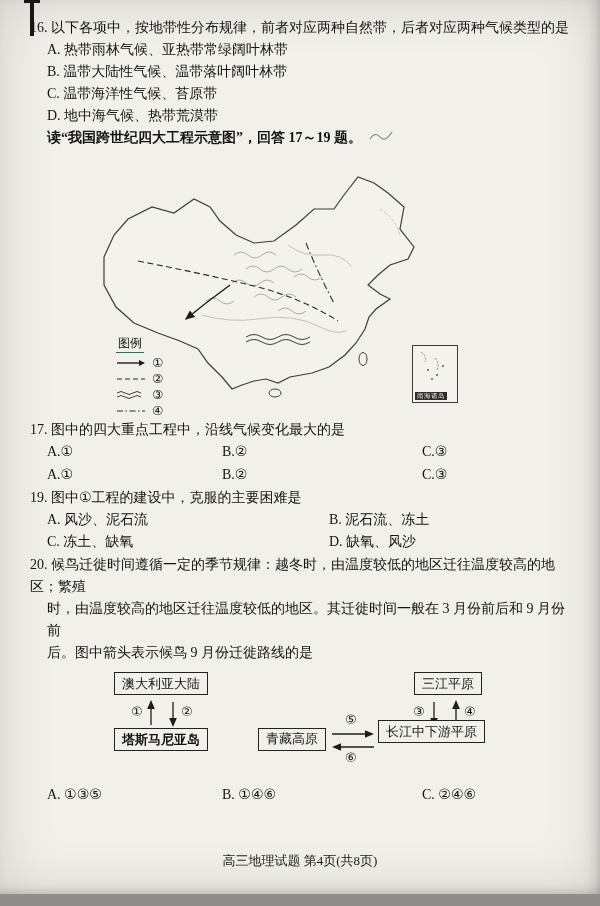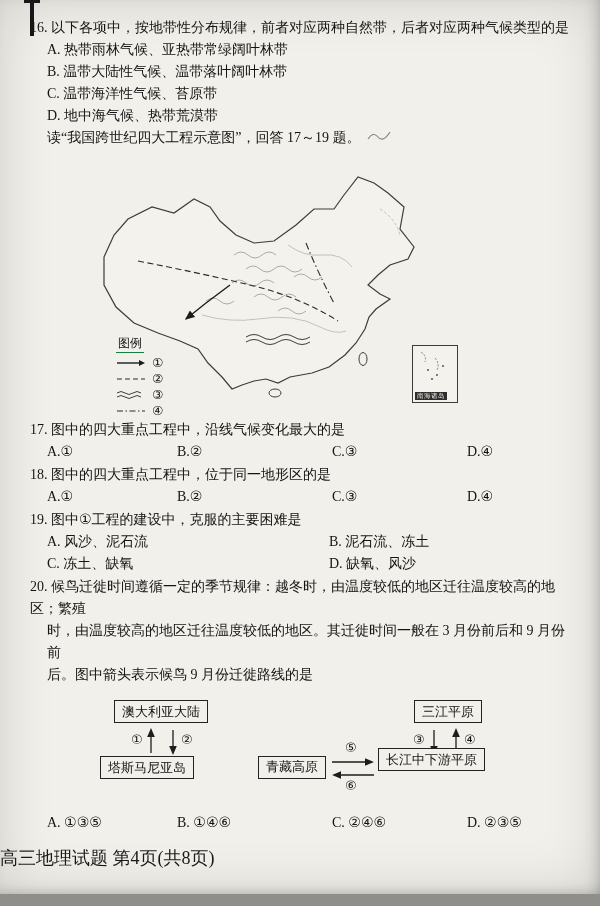--- a/index.html
+++ b/index.html
@@ -12,23 +12,23 @@
   .page {
     position:relative; width:600px; height:894px;
     background:#f2f0ea; overflow:hidden;
     box-shadow: inset 0 0 55px rgba(0,0,0,.14), inset -10px 0 18px -12px rgba(0,0,0,.30), inset 0 -10px 16px -12px rgba(0,0,0,.25);
   }
   .corner-mark { position:absolute; left:30px; top:0; width:4px; height:36px; background:#171717; }
   .corner-mark2 { position:absolute; left:24px; top:0; width:16px; height:3px; background:#171717; }
   .content { position:absolute; left:30px; top:16px; width:548px; font-size:14px; line-height:22px; }
   .stem { padding-left:0; }
   .opt-list > div, .indent { padding-left:17px; }
-  .opt-row4 { display:grid; grid-template-columns:130px 155px 135px auto; padding-left:17px; }
+  .opt-row4 { display:grid; grid-template-columns:130px 155px 135px auto; padding-left:17px;gap:45px; }
   .opt-row2 { display:grid; grid-template-columns:282px auto; padding-left:17px; }
-  .intro-line { padding-left:17px; position:relative; }
+  .intro-line { padding-left:17px; position:relative;font-weight:bold; }
   .pen-mark { display:inline-block; vertical-align:middle; margin-left:6px; opacity:.75; }
 
   
   .map-wrap { position:relative; width:460px; height:262px; margin:3px 0 4px 52px; }
   .map-wrap svg.mainmap { position:absolute; left:0; top:0; }
   .coast { fill:#f4f2ec; stroke:#3c3c3c; stroke-width:1.2; }
   .isle  { fill:none; stroke:#3c3c3c; stroke-width:1; }
   .mt { fill:none; stroke:#8d8d86; stroke-width:.7; }
   .river { fill:none; stroke:#a0a098; stroke-width:.6; }
   .ln1 { fill:none; stroke:#1d1d1d; stroke-width:1.4; }
@@ -36,26 +36,26 @@
   .ln3 { fill:none; stroke:#2a2a2a; stroke-width:.9; }
   .ln4 { fill:none; stroke:#2a2a2a; stroke-width:1.1; stroke-dasharray:7 3 1.5 3; }
   .legend { position:absolute; left:34px; top:182px; font-size:12px; line-height:16px; }
   .legend-title { display:inline-block; border-bottom:1px solid #15803d; padding:0 2px 1px 2px; margin-bottom:2px; }
   .legend-row { display:flex; align-items:center; gap:6px; height:16px; }
   .circ { font-family:"DejaVu Sans",sans-serif; font-size:12.5px; }
   .inset { position:absolute; left:330px; top:192px; width:46px; height:58px; border:1px solid #3c3c3c; background:#f4f2ec; }
   .inset-label { position:absolute; left:2px; bottom:2px; font-size:6.5px; line-height:8px; background:#2d2d2b; color:#e8e6df; padding:0 2px; letter-spacing:.5px; }
 
   
-  .diagram { position:relative; width:548px; height:96px; margin:14px 0 4px 0; }
+  .diagram { position:relative; width:548px; height:96px; margin:8px 0 4px 0; }
   .diagram svg.darrows { position:absolute; left:0; top:0; }
   .dbox { position:absolute; border:1px solid #222; padding:2px 7px; font-size:13px; line-height:17px; background:#f2f0ea; white-space:nowrap; }
   .dlabel { position:absolute; font-family:"DejaVu Sans",sans-serif; font-size:13px; line-height:14px; }
 
-  .footer { position:absolute; left:0; bottom:24px; width:100%; font-size:18px; color:#1a1a1a; }
+  .footer { position:absolute; left:0; bottom:24px; width:100%; text-align:center; font-size:13px; color:#1a1a1a; }
   .q-block { margin-top:1px; }
 </style>
 </head>
 <body>
 
 <div class="page">
   <div class="corner-mark"></div>
   <div class="corner-mark2"></div>
 
   <div class="content">
@@ -155,21 +155,20 @@
       <div class="stem">17. 图中的四大重点工程中，沿线气候变化最大的是</div>
       <div class="opt-row4">
         <span>A.①</span>
         <span>B.②</span>
         <span>C.③</span>
         <span>D.④</span>
       </div>
     </div>
 
     <div class="q-block">
-      <div class="stem">18. 图中的四大重点工程中，位于同一地形区的是</div>
       <div class="opt-row4">
         <span>A.①</span>
         <span>B.②</span>
         <span>C.③</span>
         <span>D.④</span>
       </div>
     </div>
 
     <div class="q-block">
       <div class="stem">19. 图中①工程的建设中，克服的主要困难是</div>
@@ -197,21 +196,21 @@
           </defs>
           <line x1="121" y1="53" x2="121" y2="30" stroke="#1d1d1d" stroke-width="1.3" marker-end="url(#da)"></line>
           <line x1="143" y1="30" x2="143" y2="53" stroke="#1d1d1d" stroke-width="1.3" marker-end="url(#da)"></line>
           <line x1="404" y1="30" x2="404" y2="53" stroke="#1d1d1d" stroke-width="1.3" marker-end="url(#da)"></line>
           <line x1="426" y1="53" x2="426" y2="30" stroke="#1d1d1d" stroke-width="1.3" marker-end="url(#da)"></line>
           <line x1="302" y1="62" x2="342" y2="62" stroke="#1d1d1d" stroke-width="1.3" marker-end="url(#da)"></line>
           <line x1="344" y1="75" x2="304" y2="75" stroke="#1d1d1d" stroke-width="1.3" marker-end="url(#da)"></line>
         </svg>
 
         <div class="dbox" style="left:84px; top:0;">澳大利亚大陆</div>
-        <div class="dbox" style="left:70px; top:56px;">塔斯马尼亚岛</div>
+        <div class="dbox" style="left:84px; top:56px;font-weight:bold;">塔斯马尼亚岛</div>
         <div class="dbox" style="left:384px; top:0;">三江平原</div>
         <div class="dbox" style="left:228px; top:56px;font-family:Liberation Mono, monospace;">青藏高原</div>
         <div class="dbox" style="left:348px; top:48px;">长江中下游平原</div>
 
         <span class="dlabel" style="left:101px; top:33px;">①</span>
         <span class="dlabel" style="left:151px; top:33px;">②</span>
         <span class="dlabel" style="left:383px; top:33px;">③</span>
         <span class="dlabel" style="left:434px; top:33px;">④</span>
         <span class="dlabel" style="left:315px; top:41px;">⑤</span>
         <span class="dlabel" style="left:315px; top:79px;">⑥</span>

